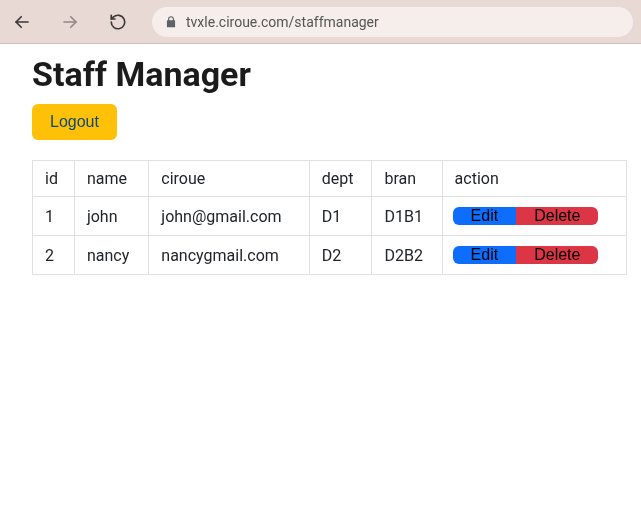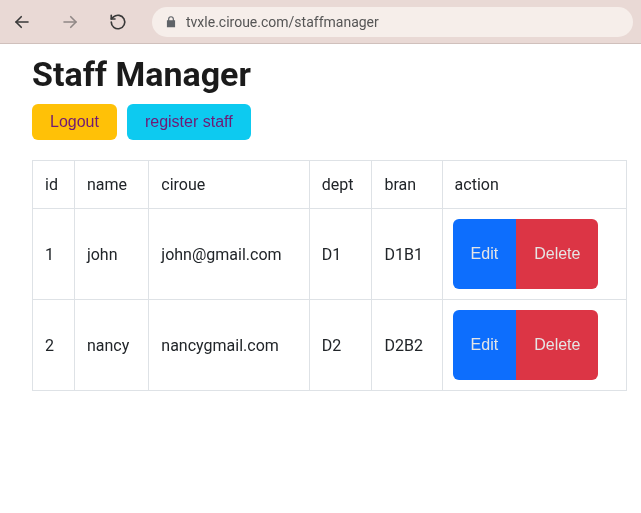--- a/index.html
+++ b/index.html
@@ -5,28 +5,28 @@
     * { margin: 0; padding: 0; box-sizing: border-box; }
     body { font-family: -apple-system, BlinkMacSystemFont, "Segoe UI", Roboto, Arial, sans-serif; background: #fff; width: 641px; height: 513px; overflow: hidden; }
     .chrome { background: #e9d9d5; border-bottom: 1px solid #d0c0bc; display: flex; align-items: center; height: 44px; padding: 0 8px; gap: 20px; }
     .nav-btn { width: 28px; height: 28px; display: flex; align-items: center; justify-content: center; background: transparent; border: none; cursor: pointer; border-radius: 14px; color: #393939; }
     .nav-btn svg { width: 18px; height: 18px; }
     .addr { flex: 1; background: #f6eeea; border-radius: 16px; height: 30px; display: flex; align-items: center; padding: 0 12px; gap: 8px; color: #555; font-size: 14px; }
     .addr svg { width: 14px; height: 14px; }
     .content { padding: 10px 14px; margin-left: 18px; }
     h1 { font-size: 34px; font-weight: 700; color: #1b1b1b; margin-bottom: 10px; }
     .btns { display: flex; gap: 10px; margin-bottom: 20px; }
-    .btn { border: none; border-radius: 6px; padding: 9px 18px; font-size: 16px; cursor: pointer; color: #701a75; }
+    .btn { border: none; border-radius: 6px; padding: 9px 18px; font-size: 16px; cursor: pointer; color: #0c4a6e; }
     .btn-warn { background: #ffc107; }
     .btn-info { background: #0dcaf0; }
     table { border-collapse: collapse; width: 100%; max-width: 605px; }
-    th, td { border: 1px solid #dee2e6; padding: 14px 12px; text-align: left; font-size: 16px; color: #212529; font-weight: 400; vertical-align: middle; }
+    th, td { border: 1px solid #dee2e6; padding: 8px 12px; text-align: left; font-size: 16px; color: #212529; font-weight: 400; vertical-align: middle; }
     th { font-weight: 400; }
     .act-cell { padding: 10px; }
-    .pill { border: none; border-radius: 6px; padding: 26px 18px; font-size: 16px; color: #e5e5e5; cursor: pointer; }
+    .pill { border: none; border-radius: 6px; padding: 0 18px; font-size: 16px; color: #000000; cursor: pointer; }
     .edit { background: #0d6efd; }
     .del { background: #dc3545; }
     .act-wrap { display: flex; gap: 0; }
     .act-wrap .pill:first-child { border-top-right-radius: 0; border-bottom-right-radius: 0; }
     .act-wrap .pill:last-child { border-top-left-radius: 0; border-bottom-left-radius: 0; }
   </style>
 </head>
 <body>
 
 <div class="chrome">
@@ -53,21 +53,20 @@
         <path d="M17 9V7a5 5 0 0 0-10 0v2H5v12h14V9h-2zm-8 0V7a3 3 0 1 1 6 0v2H9z"></path>
       </svg>
     <span>tvxle.ciroue.com/staffmanager</span>
   </div>
 </div>
 
 <div class="content">
   <h1>Staff Manager</h1>
   <div class="btns">
     <button class="btn btn-warn">Logout</button>
-    <button class="btn btn-info">register staff</button>
   </div>
   <table>
     <thead>
       <tr>
         <th>id</th>
         <th>name</th>
         <th>ciroue</th>
         <th>dept</th>
         <th>bran</th>
         <th>action</th>

